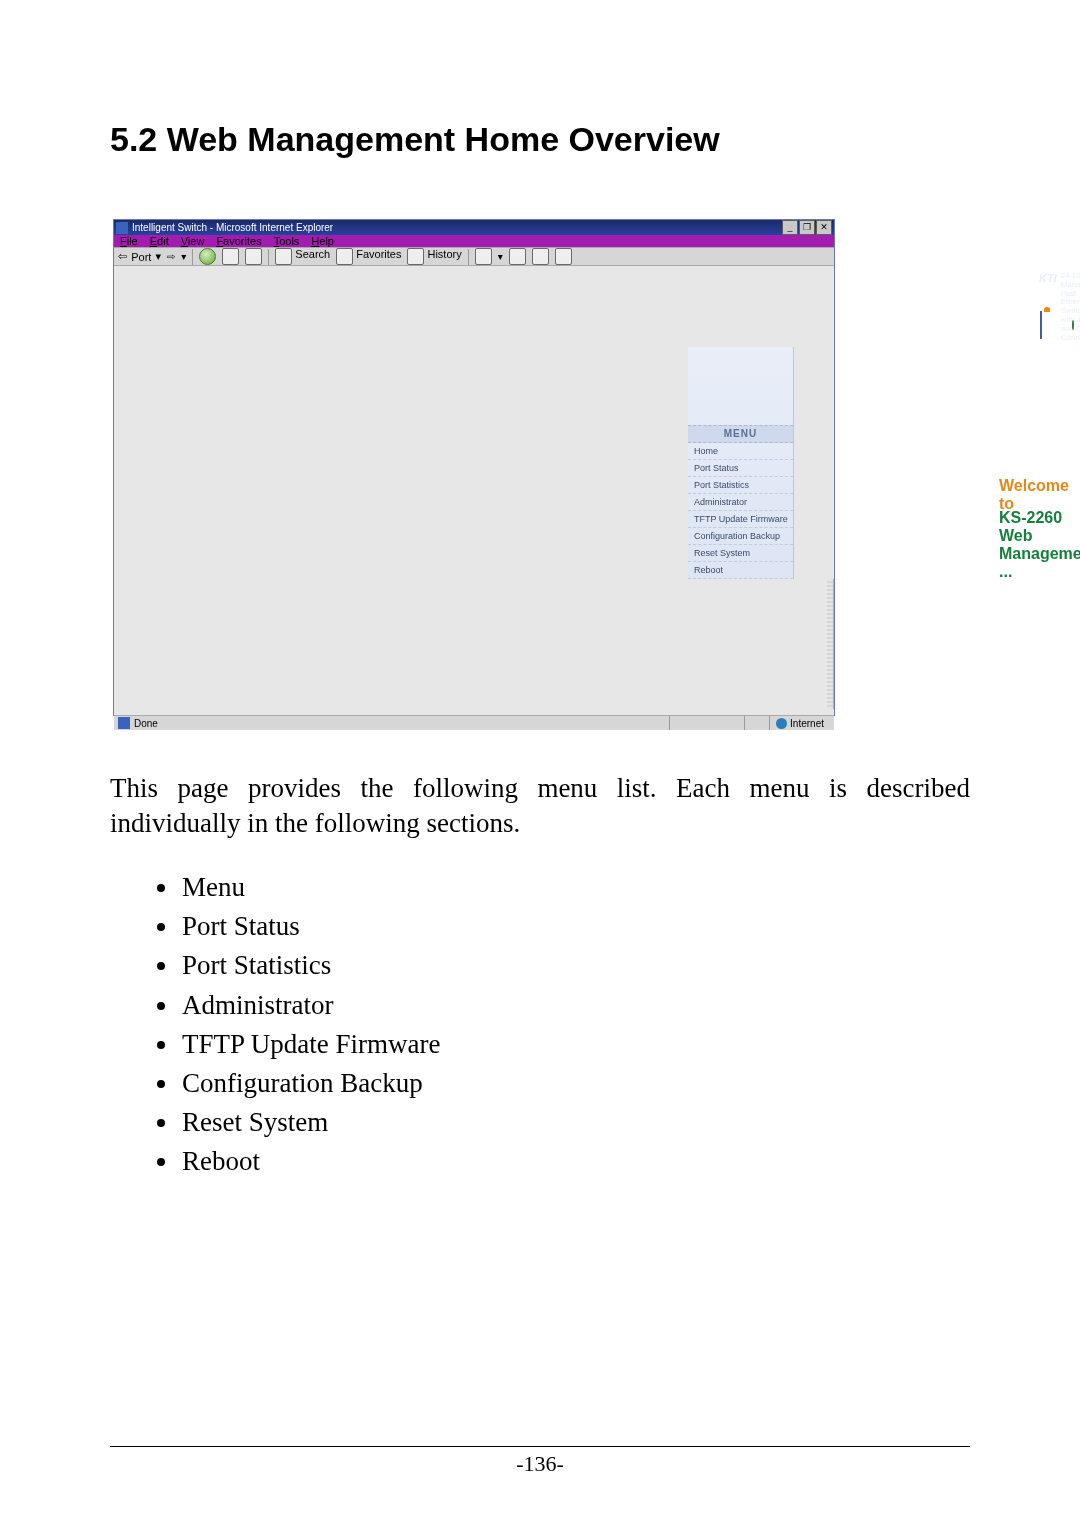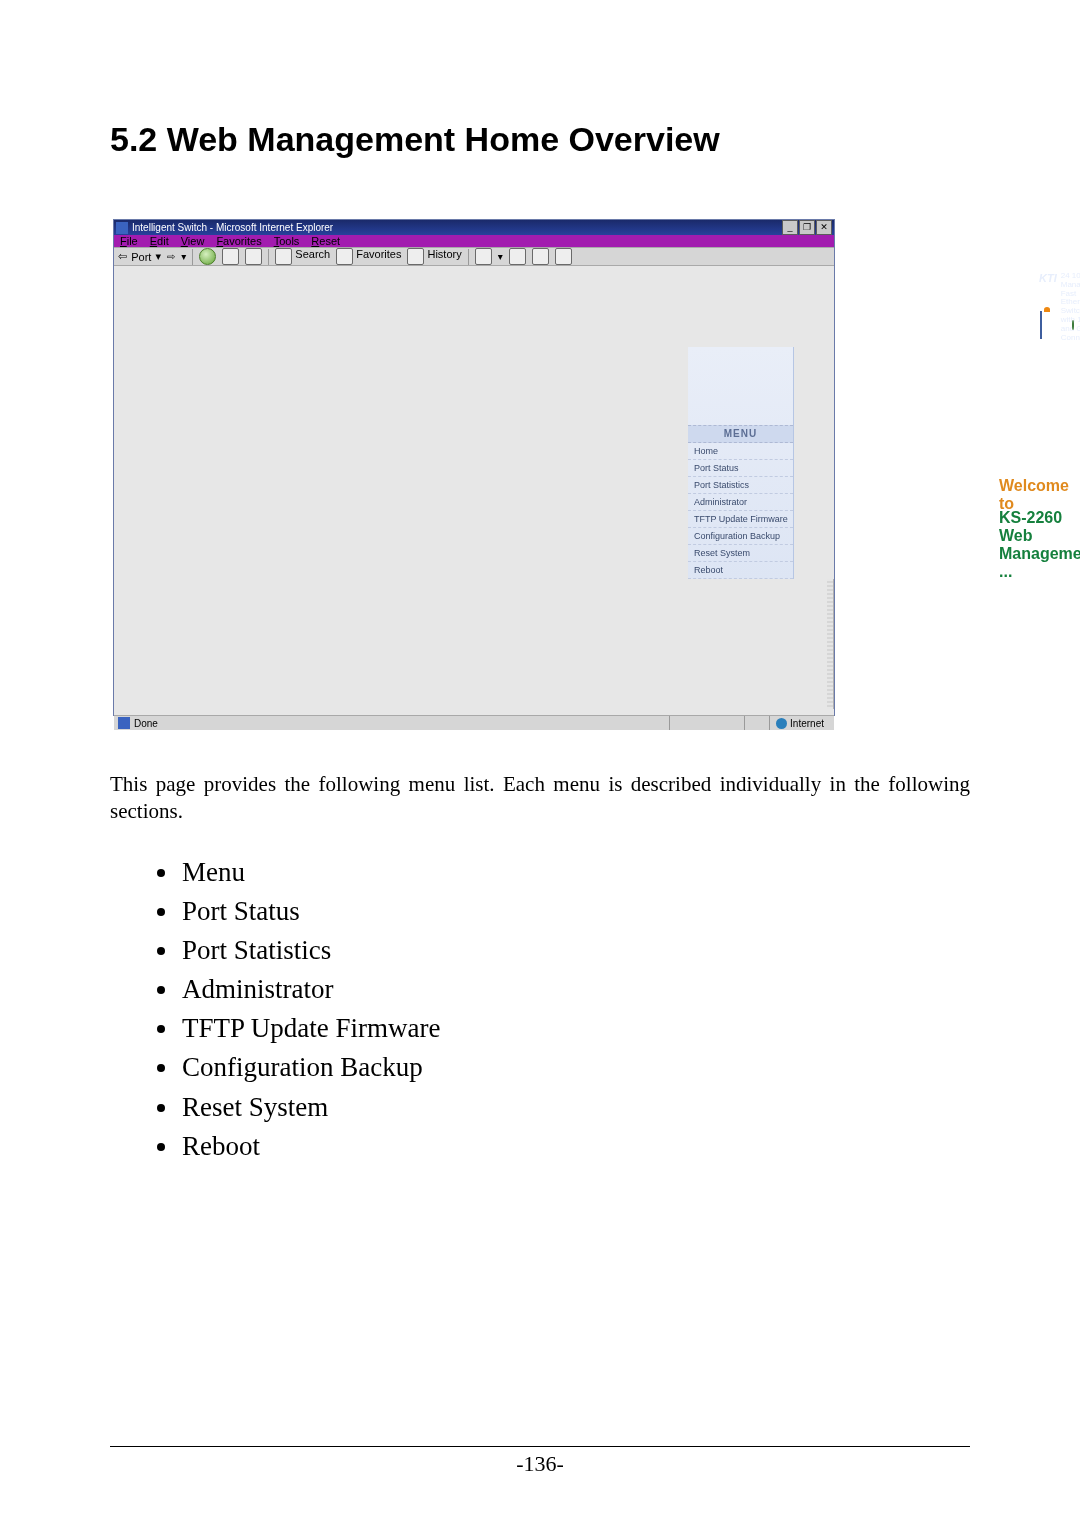--- a/index.html
+++ b/index.html
@@ -240,21 +240,21 @@
   .statusbar .cell {
     border-left: 1px solid #9a9a9a;
     height: 14px; width: 70px;
     display:flex; align-items:center; justify-content:center;
     gap:3px;
   }
   .statusbar .net-ico { width:11px;height:11px;border-radius:50%;background:#2a7fbb; }
 
   
   .para {
-    font-size: 21px;
+    font-size: 27px;
     line-height: 1.28;
     margin-top: 55px;
     text-align: justify;
   }
   ul.bullets {
     font-size: 27px;
     line-height: 1.45;
     margin-top: 28px;
     padding-left: 70px;
     list-style: disc;
@@ -288,21 +288,21 @@
         <div class="winbtn">✕</div>
       </div>
     </div>
 
     <div class="menubar">
       <span>File</span>
       <span>Edit</span>
       <span>View</span>
       <span>Favorites</span>
       <span>Tools</span>
-      <span>Reset</span>
+      <span>Help</span>
     </div>
 
     <div class="toolbar">
       <div class="tb-back">
         <span>⇦</span>
         <span>Port</span>
         <span>▾</span>
       </div>
       <span>⇨</span>
       <span>▾</span>

